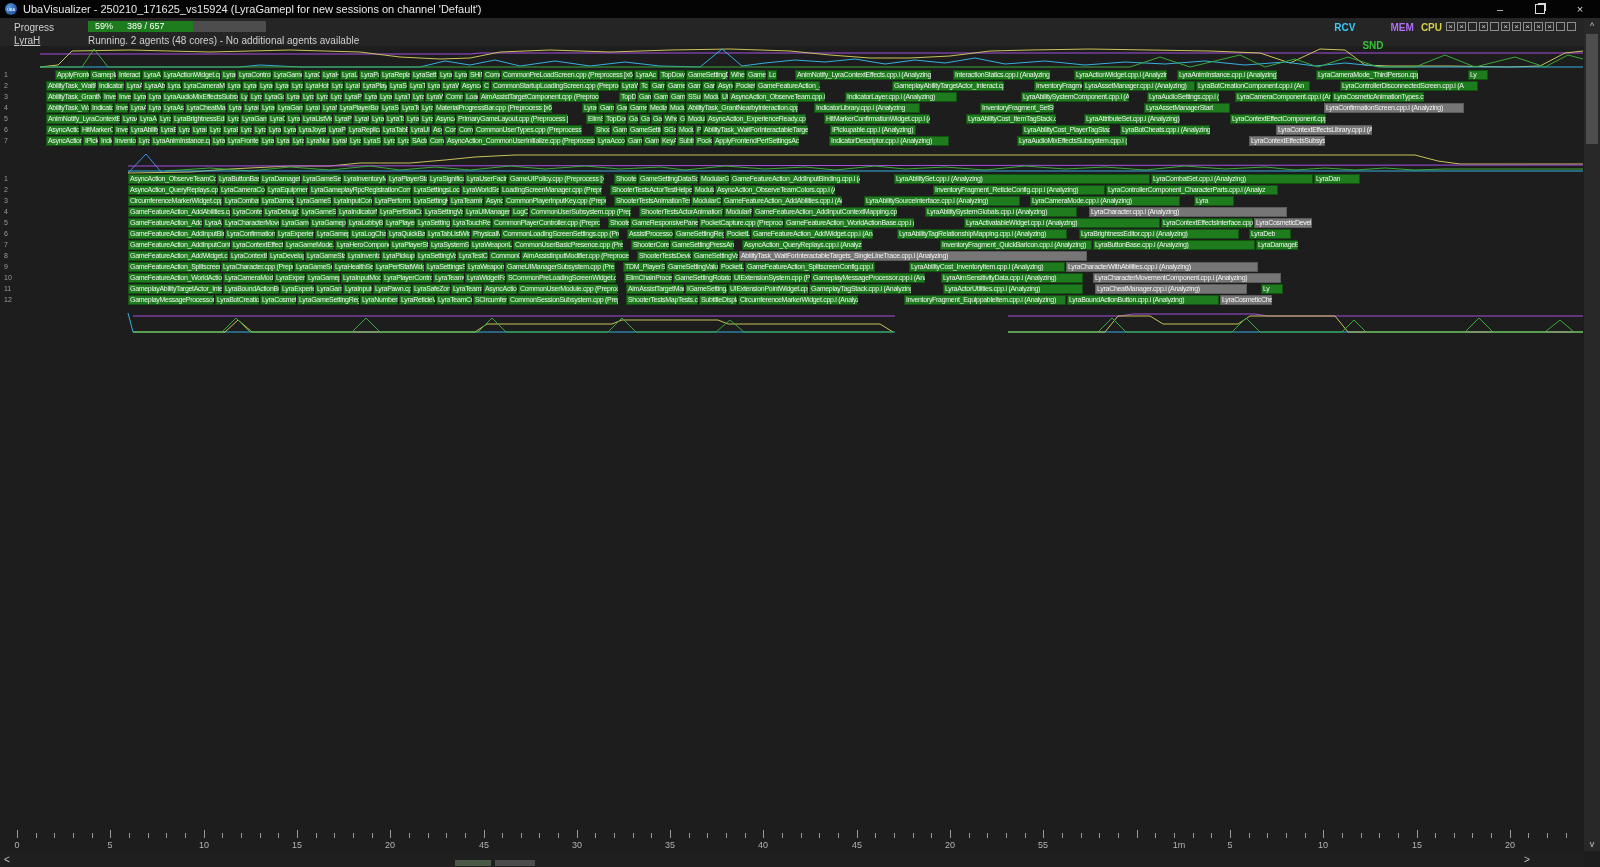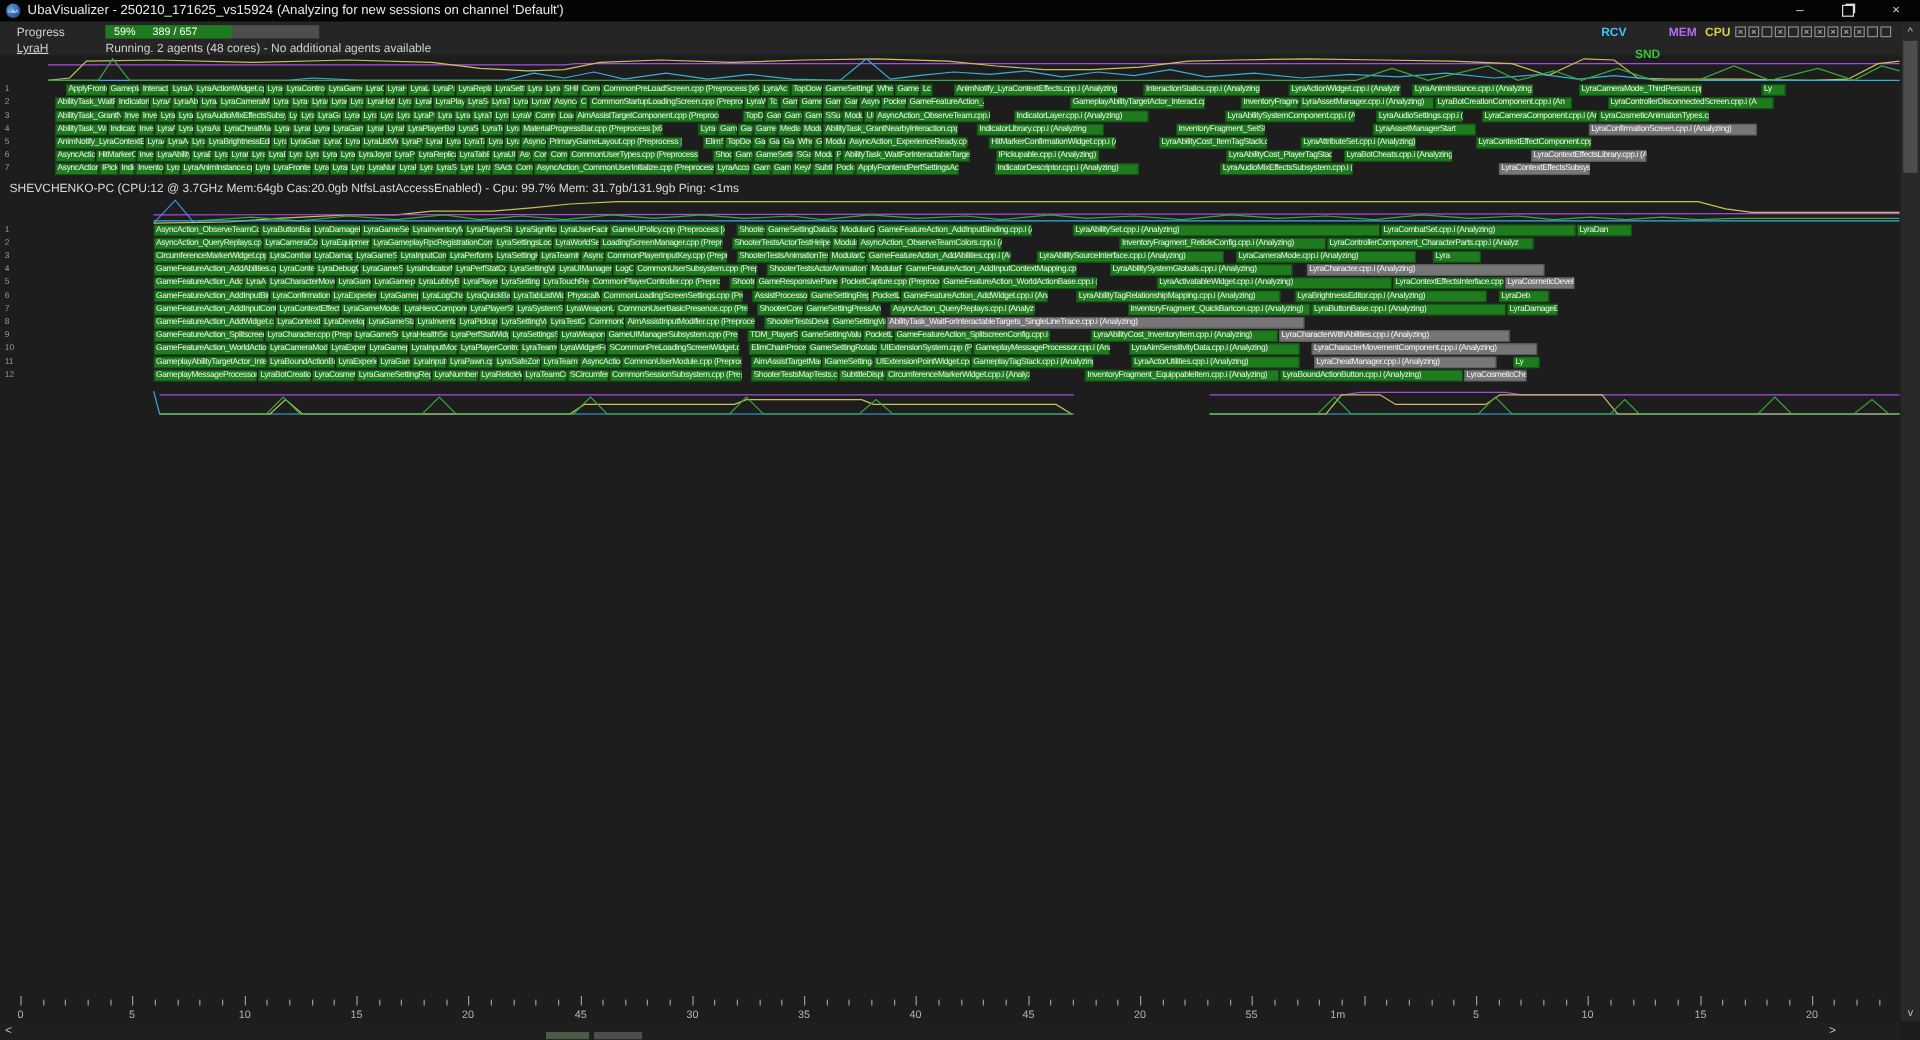--- a/index.html
+++ b/index.html
@@ -58,21 +58,21 @@
   .hs-thumb-b{position:absolute;left:495px;bottom:1px;width:40px;height:6px;background:#4c4c4c;}
   .corner{position:absolute;right:0;bottom:0;width:16px;height:16px;background:#1d1d1d;}
 </style>
 </head>
 <body>
 
 <div class="screen">
 
   <div class="titlebar">
     <span class="app-icon">UBA</span>
-    <span class="win-title">UbaVisualizer - 250210_171625_vs15924 (Analyzing for new sessions on channel 'Default')</span>
+    <span class="win-title">UbaVisualizer - 250210_171625_vs15924 (LyraGamepl for new sessions on channel 'Default')</span>
     <span class="win-controls">
       <span class="win-btn">–</span>
       <span class="win-btn">
           <span class="max-glyph"></span>
         </span>
       <span class="win-btn">×</span>
     </span>
   </div>
 
   <div class="topstrip">
@@ -405,21 +405,20 @@
               <span class="seg green" title="IndicatorDescriptor.cpp.i (Analyzing)" style="width: 120px;">IndicatorDescriptor.cpp.i (Analyzing)</span>
               <span class="seg gap" style="width: 66px;"></span>
               <span class="seg green" title="LyraAudioMixEffectsSubsystem.cpp.i (A" style="width: 110px;">LyraAudioMixEffectsSubsystem.cpp.i (A</span>
               <span class="seg gap" style="width: 120px;"></span>
               <span class="seg gray" title="LyraContextEffectsSubsyste" style="width: 76px;">LyraContextEffectsSubsyste</span>
             </span>
           </div>
         </div>
       </div>
       <div class="session">
-        <div class="session-header">SHEVCHENKO-PC (CPU:12 @ 3.7GHz Mem:64gb Cas:20.0gb NtfsLastAccessEnabled) - Cpu: 99.7% Mem: 31.7gb/131.9gb Ping: &lt;1ms</div>
         <svg class="graph" width="1584" height="22">
           <polyline points="128,21 146,2 162,21" fill="none" stroke="#3f8fe8" stroke-width="1"></polyline>
           <polyline points="128,21 190,20 230,17 290,14 330,14 360,11 410,11 445,8 475,5 515,3 1415,3 1438,9 1460,12 1583,12" fill="none" stroke="#c9c25a" stroke-width="1"></polyline>
           <polyline points="128,14 1583,13" fill="none" stroke="#a64de0" stroke-width="1"></polyline>
           <polyline points="165,19 210,16 250,19 290,15 330,18 370,14 400,18 435,15 470,18 510,14 545,17 585,14 620,17 660,15 685,18 725,14 765,17 805,15 835,18 875,14 905,17 945,15 985,18 1025,14 1065,17 1105,15 1145,18 1185,14 1225,17 1265,15 1295,18 1325,16 1355,18 1385,16 1415,18 1445,17 1583,17" fill="none" stroke="#3aa83a" stroke-width="1"></polyline>
           <polyline points="128,19 1583,19" fill="none" stroke="#35b0de" stroke-width="1"></polyline>
         </svg>
         <div class="rows">
           <div class="bar-row">
             <span class="row-num">1</span>
@@ -800,21 +799,21 @@
       <div class="tick-label" style="left: 193px;">10</div>
       <div class="tick-label" style="left: 286px;">15</div>
       <div class="tick-label" style="left: 379px;">20</div>
       <div class="tick-label" style="left: 473px;">45</div>
       <div class="tick-label" style="left: 566px;">30</div>
       <div class="tick-label" style="left: 659px;">35</div>
       <div class="tick-label" style="left: 752px;">40</div>
       <div class="tick-label" style="left: 846px;">45</div>
       <div class="tick-label" style="left: 939px;">20</div>
       <div class="tick-label" style="left: 1032px;">55</div>
-      <div class="tick-label" style="left: 1099px; text-align: right;">1m</div>
+      <div class="tick-label" style="left: 1168px;">1m</div>
       <div class="tick-label" style="left: 1219px;">5</div>
       <div class="tick-label" style="left: 1312px;">10</div>
       <div class="tick-label" style="left: 1406px;">15</div>
       <div class="tick-label" style="left: 1499px;">20</div>
     </div>
 
   <div class="vscroll">
     <span class="vs-btn vs-up">^</span>
     <span class="vs-thumb"></span>
     <span class="vs-btn vs-down">v</span>

